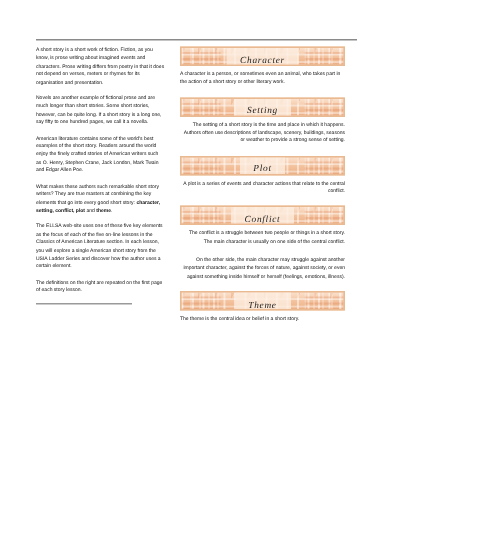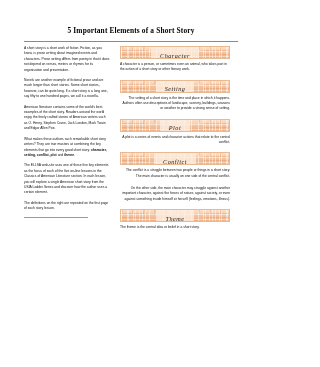--- a/index.html
+++ b/index.html
@@ -133,21 +133,20 @@
   }
   .section-block {
     margin-bottom: 1px;
   }
 </style>
 </head>
 <body>
 
 <div class="page">
 
-  <div class="doc-title">5 Important Elements of a Short Story</div>
 
   <div class="rule-top"></div>
 
   <div class="columns">
 
     <div class="col-left">
 
       <p class="body-text">A short story is a short work of fiction. Fiction, as you know, is prose writing about imagined events and characters. Prose writing differs from poetry in that it does not depend on verses, meters or rhymes for its organisation and presentation.</p>
 
       <p class="body-text">Novels are another example of fictional prose and are much longer than short stories. Some short stories, however, can be quite long. If a short story is a long one, say fifty to one hundred pages, we call it a novella.</p>

